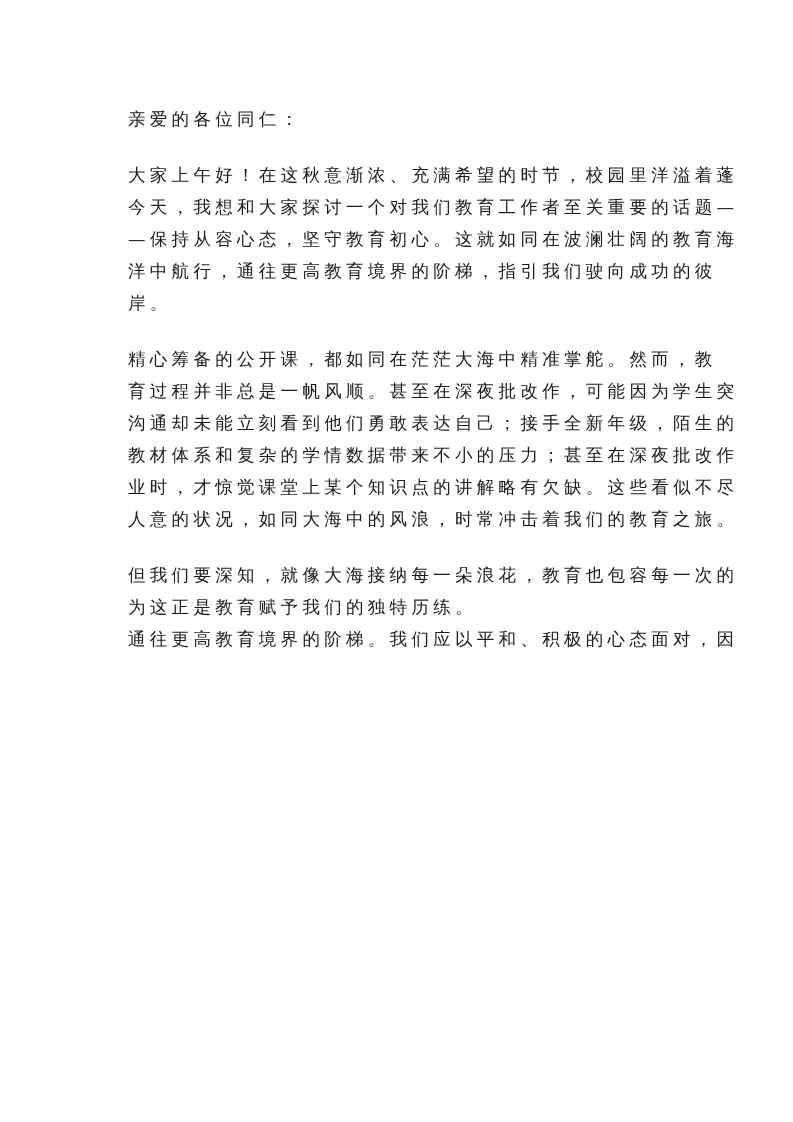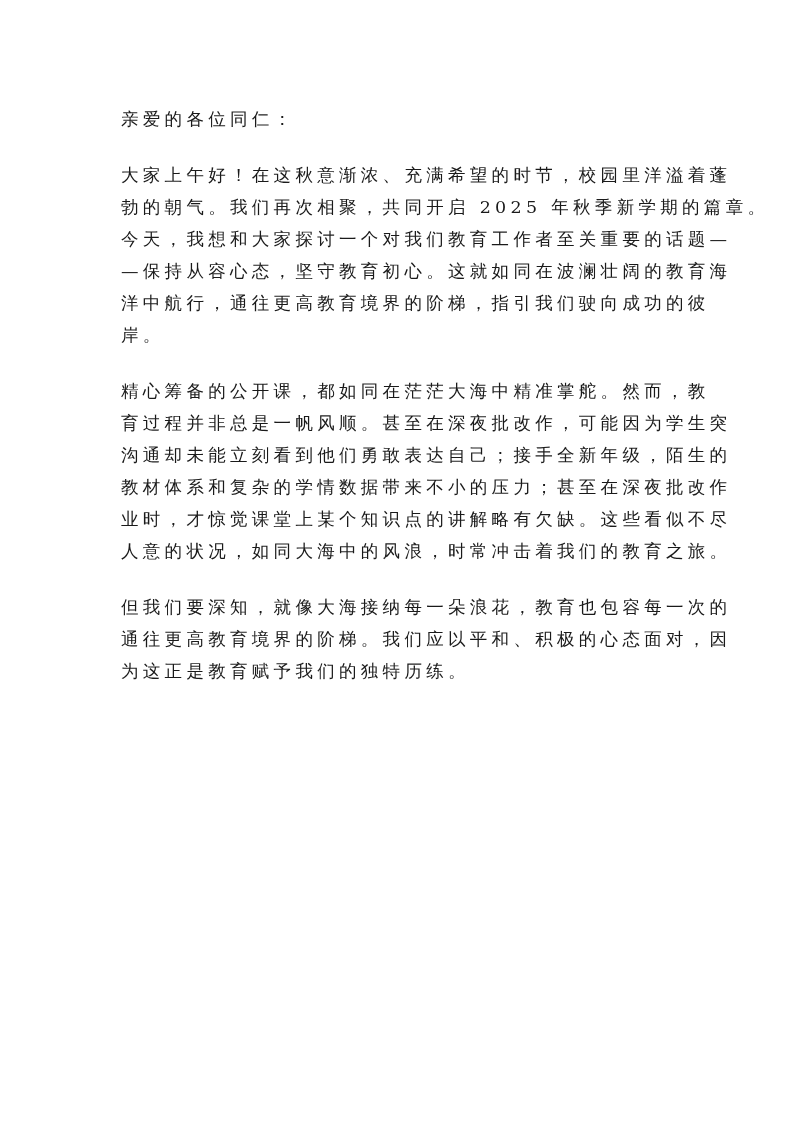--- a/index.html
+++ b/index.html
@@ -10,21 +10,21 @@
   body {
     width: 793px;
     height: 1122px;
     position: relative;
     overflow: hidden;
     font-family: "DejaVu Serif", "Liberation Serif", serif;
     color: #1a1a1a;
   }
   .page {
     position: absolute;
-    left: 121px;
+    left: 128px;
     top: 103px;
     width: 552px;
   }
   .line {
     font-size: 17.5px;
     line-height: 32px;
     height: 32px;
     white-space: nowrap;
     letter-spacing: 4.3px;
   }
@@ -36,34 +36,33 @@
   }
 </style>
 </head>
 <body>
 
 <div class="page">
   <div class="line salutation">亲爱的各位同仁：</div>
 
   <div class="para">
     <div class="line">大家上午好！在这秋意渐浓、充满希望的时节，校园里洋溢着蓬</div>
-    <div class="line">勃的朝气。我们再次相聚，共同开启 2025 年秋季新学期的篇章。</div>
     <div class="line">今天，我想和大家探讨一个对我们教育工作者至关重要的话题—</div>
     <div class="line">—保持从容心态，坚守教育初心。这就如同在波澜壮阔的教育海</div>
     <div class="line">洋中航行，通往更高教育境界的阶梯，指引我们驶向成功的彼</div>
     <div class="line">岸。</div>
   </div>
 
   <div class="para">
     <div class="line">精心筹备的公开课，都如同在茫茫大海中精准掌舵。然而，教</div>
     <div class="line">育过程并非总是一帆风顺。甚至在深夜批改作，可能因为学生突</div>
     <div class="line">沟通却未能立刻看到他们勇敢表达自己；接手全新年级，陌生的</div>
     <div class="line">教材体系和复杂的学情数据带来不小的压力；甚至在深夜批改作</div>
     <div class="line">业时，才惊觉课堂上某个知识点的讲解略有欠缺。这些看似不尽</div>
     <div class="line">人意的状况，如同大海中的风浪，时常冲击着我们的教育之旅。</div>
   </div>
 
   <div class="para">
     <div class="line">但我们要深知，就像大海接纳每一朵浪花，教育也包容每一次的</div>
+    <div class="line">为这正是教育赋予我们的独特历练。</div>
     <div class="line">通往更高教育境界的阶梯。我们应以平和、积极的心态面对，因</div>
-    <div class="line">为这正是教育赋予我们的独特历练。</div>
   </div>
 </div>
 
 </body></html>

